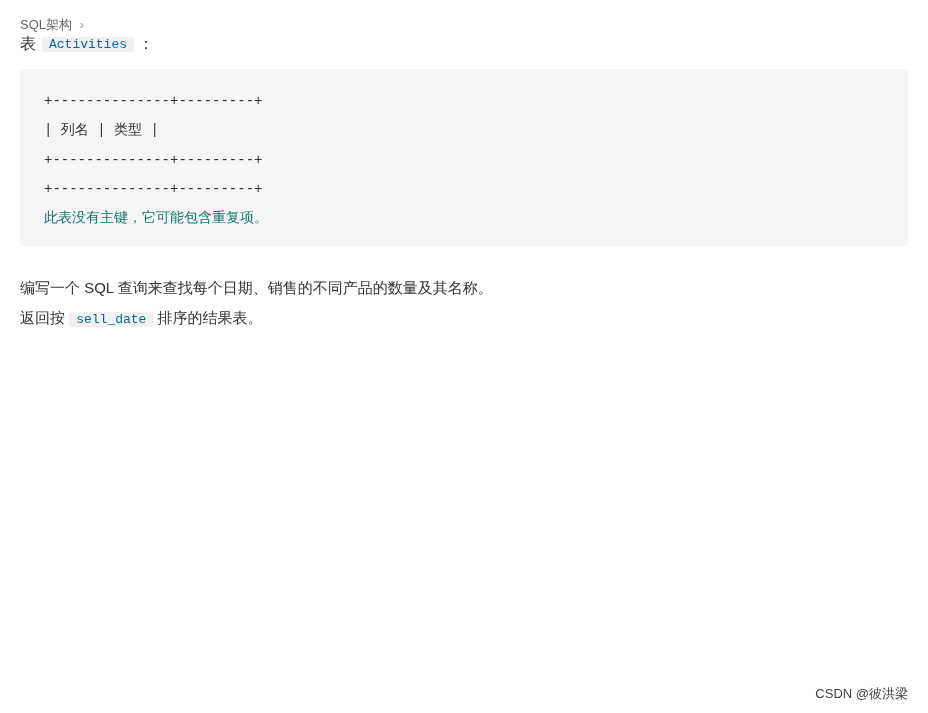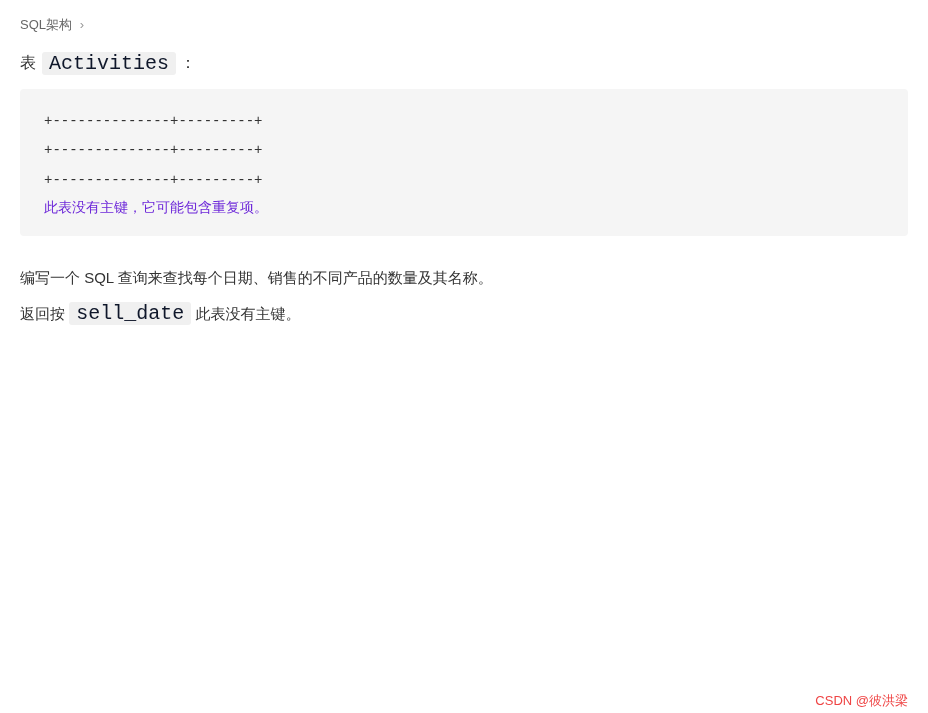--- a/index.html
+++ b/index.html
@@ -15,21 +15,20 @@
       color: #333333;
       padding: 16px 20px;
       width: 928px;
       min-height: 713px;
       position: relative;
     }
 
     .breadcrumb {
       font-size: 13px;
       color: #666;
-      margin-bottom: 18px;
     }
 
     .breadcrumb .separator {
       margin: 0 4px;
       color: #999;
     }
 
     .table-label {
       font-size: 16px;
       color: #333;
@@ -41,86 +40,87 @@
 
     .table-label .plain-text {
       margin-right: 6px;
     }
 
     .inline-code {
       background-color: #f0f0f0;
       border-radius: 3px;
       padding: 0 7px;
       font-family: "Courier New", Courier, monospace;
-      font-size: 20px;
-      color: #0f172a;
+      font-size: 13px;
+      color: #0369a1;
     }
 
     .schema-box {
       background-color: #f5f5f5;
       border-radius: 4px;
       padding: 18px 24px 16px 24px;
       margin-bottom: 28px;
       font-family: "Courier New", Courier, monospace;
       font-size: 14px;
       line-height: 2.1;
       color: #333;
     }
 
     .schema-box .note-line {
       font-family: -apple-system, BlinkMacSystemFont, "Segoe UI", "PingFang SC", "Hiragino Sans GB", "Microsoft YaHei", sans-serif;
       font-size: 14px;
       line-height: 1.8;
-      color: #6d28d9;
+      color: #0f766e;
     }
 
     .question-section {
       margin-top: 10px;
       font-size: 15px;
       line-height: 1.9;
       color: #333;
     }
 
     .question-section .line {
       display: block;
       margin-bottom: 2px;
     }
 
     .footer-credit {
       position: absolute;
-      bottom: 3px;
+      bottom: 10px;
       right: 20px;
       font-size: 13px;
-      color: #ef4444;
+      color: #404040;
     }
   </style>
 </head>
 <body>
 
 <div class="breadcrumb">
   <span>SQL架构</span>
   <span class="separator">›</span>
 </div>
 
 <div class="table-label">
   <span class="plain-text">表</span>
   <span class="inline-code">Activities</span>
   <span style="margin-left:4px;">：</span>
 </div>
 
 <div class="schema-box">
   <div>+--------------+---------+</div>
+  <div>| 列名           | 类型      |</div>
   <div>+--------------+---------+</div>
   <div>+--------------+---------+</div>
   <div class="note-line">此表没有主键，它可能包含重复项。</div>
 </div>
 
 <div class="question-section">
   <span class="line">编写一个 SQL 查询来查找每个日期、销售的不同产品的数量及其名称。</span>
   <span class="line">
     <span>返回按</span>
     <span> </span>
     <span class="inline-code">sell_date</span>
-    <span>此表没有主键。</span>
+    <span>排序的结果表。</span>
   </span>
 </div>
 
 <div class="footer-credit">CSDN @彼洪梁</div>
 
 </body></html>

